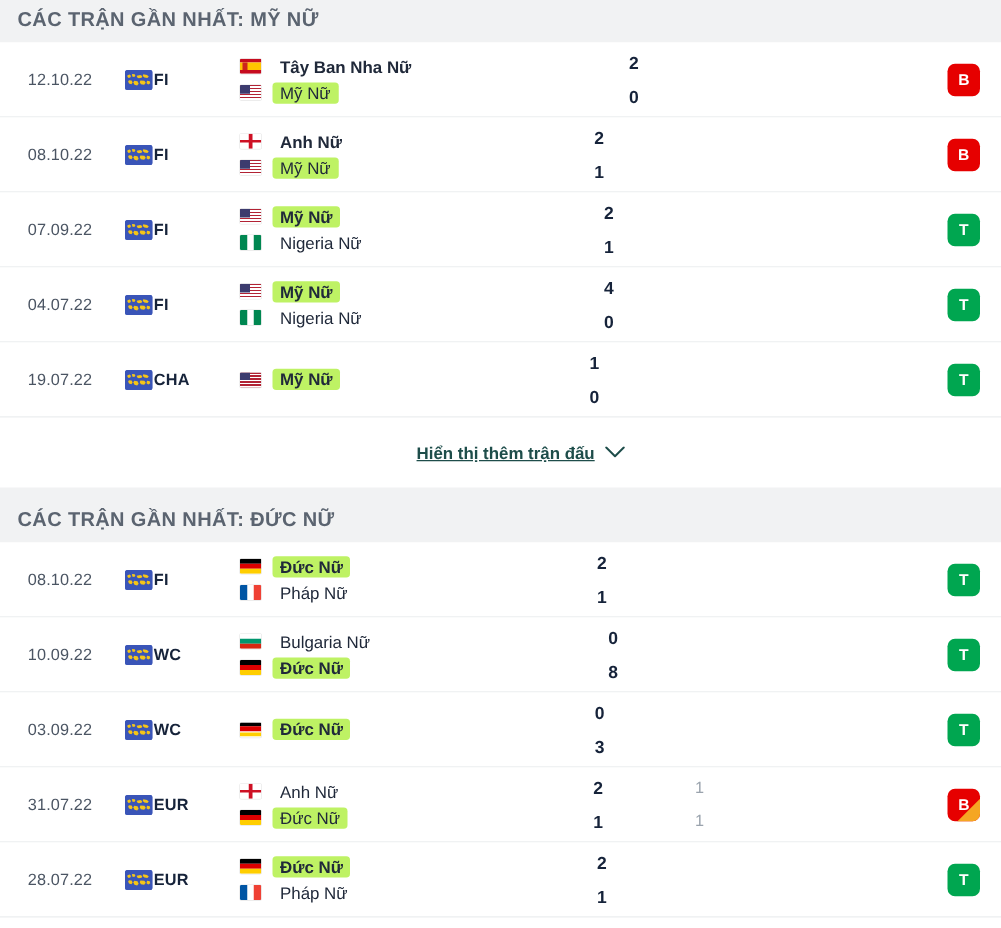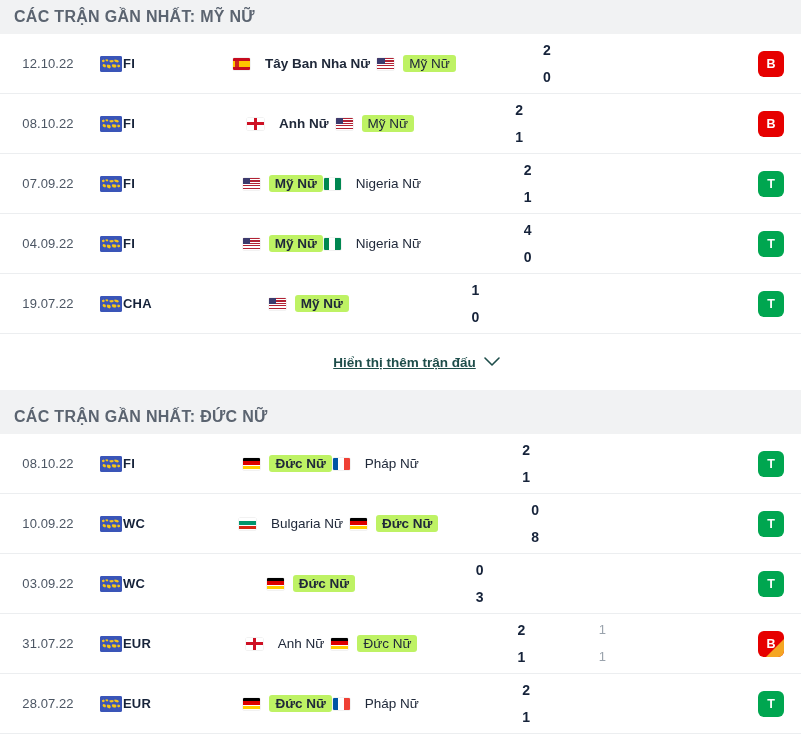--- a/index.html
+++ b/index.html
@@ -63,22 +63,22 @@
   }
   .comp-ico svg{position:absolute;left:0;top:0;}
   .comp-abbr{
     font-size:13px;font-weight:700;color:#1a2martin;
     color:#16233a;
     letter-spacing:.2px;
   }
 
   .c-teams{
     flex:1 1 auto;
-    display:flex;
-    justify-content:center;
+    display:flex;flex-direction:column;
+    justify-content:space-between;
     gap:1px;
     padding-left:4px;
   }
   .team{
     display:flex;align-items:center;
     height:20px;
     font-size:13.5px;
     color:#20293a;
   }
   .flag{
@@ -325,21 +325,21 @@
         <div class="sc2"></div>
       </div>
       <div class="c-spacer"></div>
       <div class="c-badge">
         <div class="badge win">
           <span>T</span>
         </div>
       </div>
     </div>
     <div class="row">
-      <div class="c-date">04.09.22</div>
+      <div class="c-date">04.07.22</div>
       <div class="c-comp">
         <span class="comp-ico">
           <svg width="22" height="16" viewBox="0 0 22 16" xmlns="http://www.w3.org/2000/svg">
             <rect width="22" height="16" fill="#3a55b8"></rect>
             <g fill="#f5c518">
               <path d="M2 4.2l1.8-.6 1 1.1-.6 1.3-1.3.3-1-1z"></path>
               <path d="M5.6 3.2l2.2.2.5 1.2-.9.9-1.6-.4z"></path>
               <path d="M9.4 4.6l2.8-.7 1.6.8-.5 1.4-2.3.5-1.4-.8z"></path>
               <path d="M14.6 3.4l3 .5 1.4 1.3-1.1 1.2-2.4-.5-1.3-1.2z"></path>
               <path d="M3.2 8.1l2.1.3.8 1.6-1 1.4-1.9-.6-.7-1.6z"></path>

